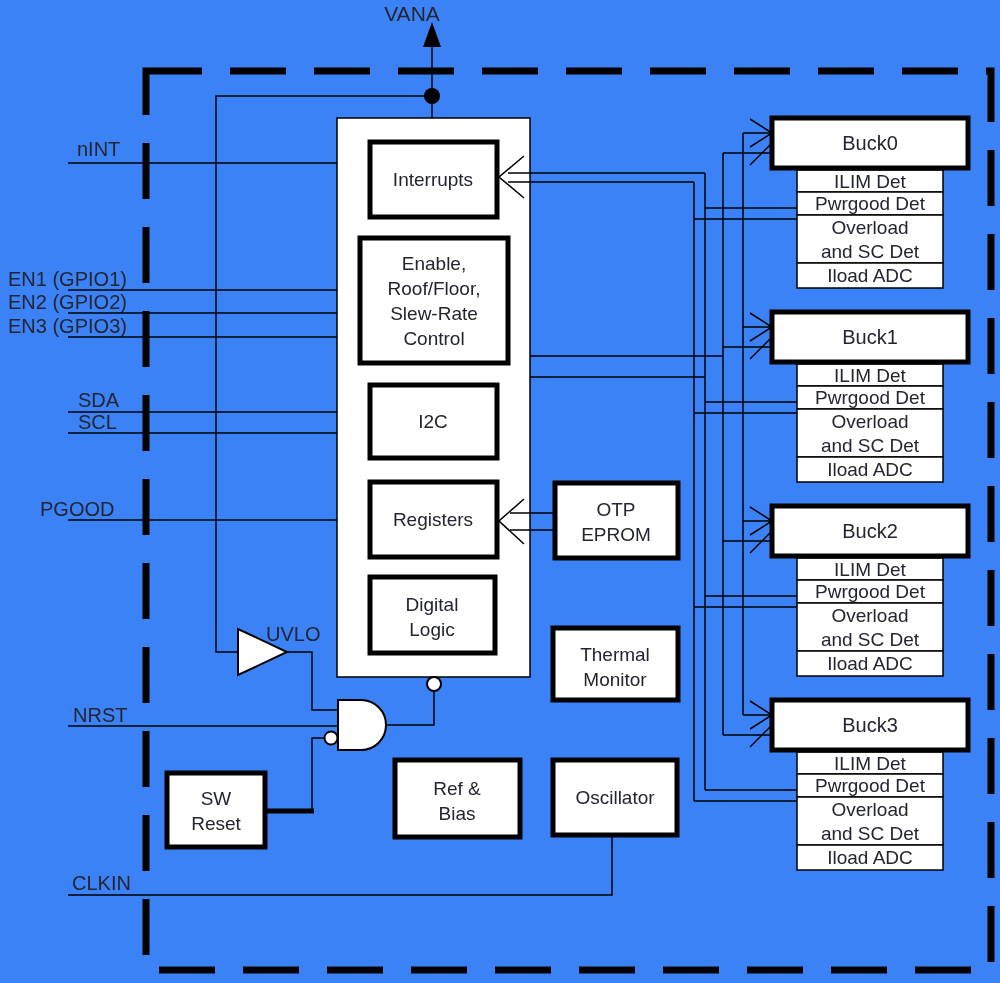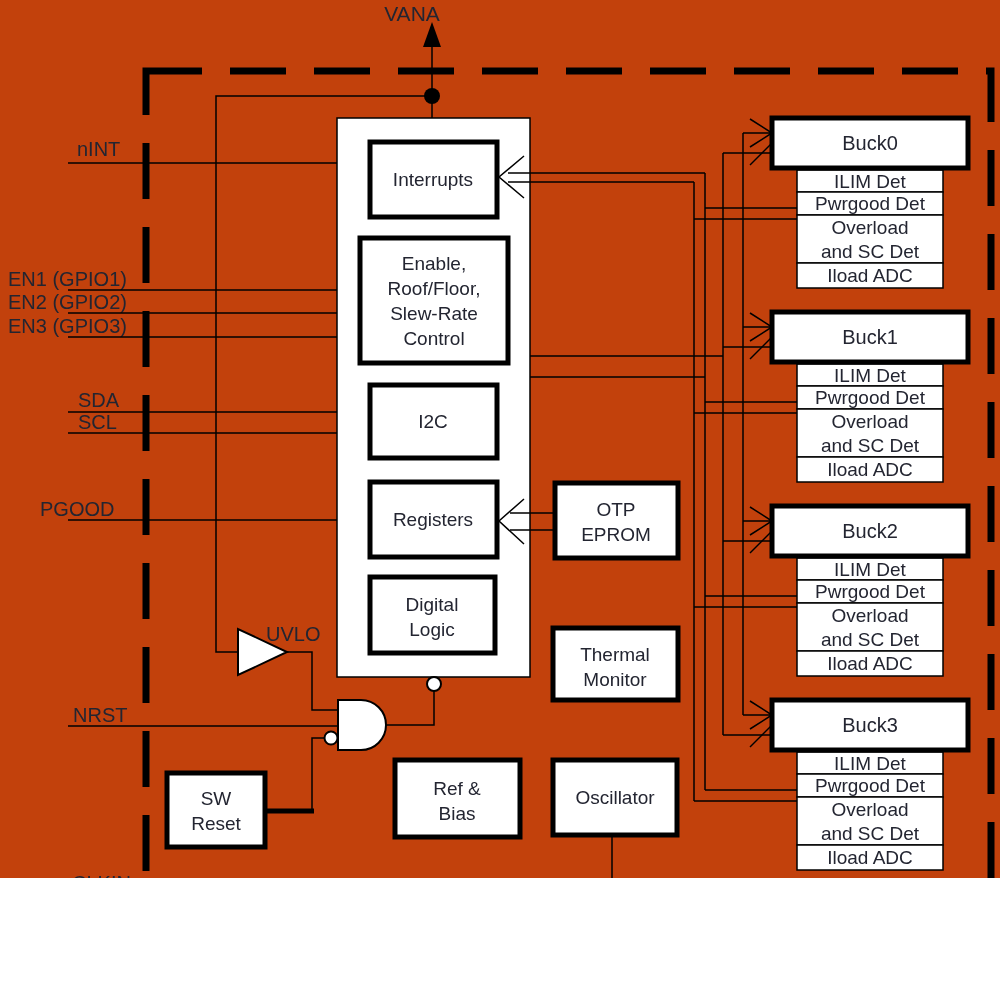--- a/index.html
+++ b/index.html
@@ -1,16 +1,16 @@
 <!DOCTYPE html>
 <html><head>
 <meta charset="utf-8">
 <style>
   html,body{margin:0;padding:0;background:#ffffff;}
-  .stage{width:1000px;height:878px;position:relative;background:#c2410c;font-family:"Liberation Sans",sans-serif;}
+  .stage{width:1000px;height:983px;position:relative;background:#3b82f6;font-family:"Liberation Sans",sans-serif;}
   svg{display:block;}
   text{fill:#232531;font-family:"Liberation Sans",sans-serif;}
   .lbl{font-size:20px;}
   .blk{font-size:19px;text-anchor:middle;}
   .buckt{font-size:20px;text-anchor:middle;}
   .row{font-size:19px;text-anchor:middle;}
   .vana{font-size:21px;text-anchor:middle;}
   .wire{stroke:#000;stroke-width:1.5;fill:none;}
   .wire-thick{stroke:#000;stroke-width:5;fill:none;}
   .thinbox{stroke:#000;stroke-width:1.5;fill:#fff;}

